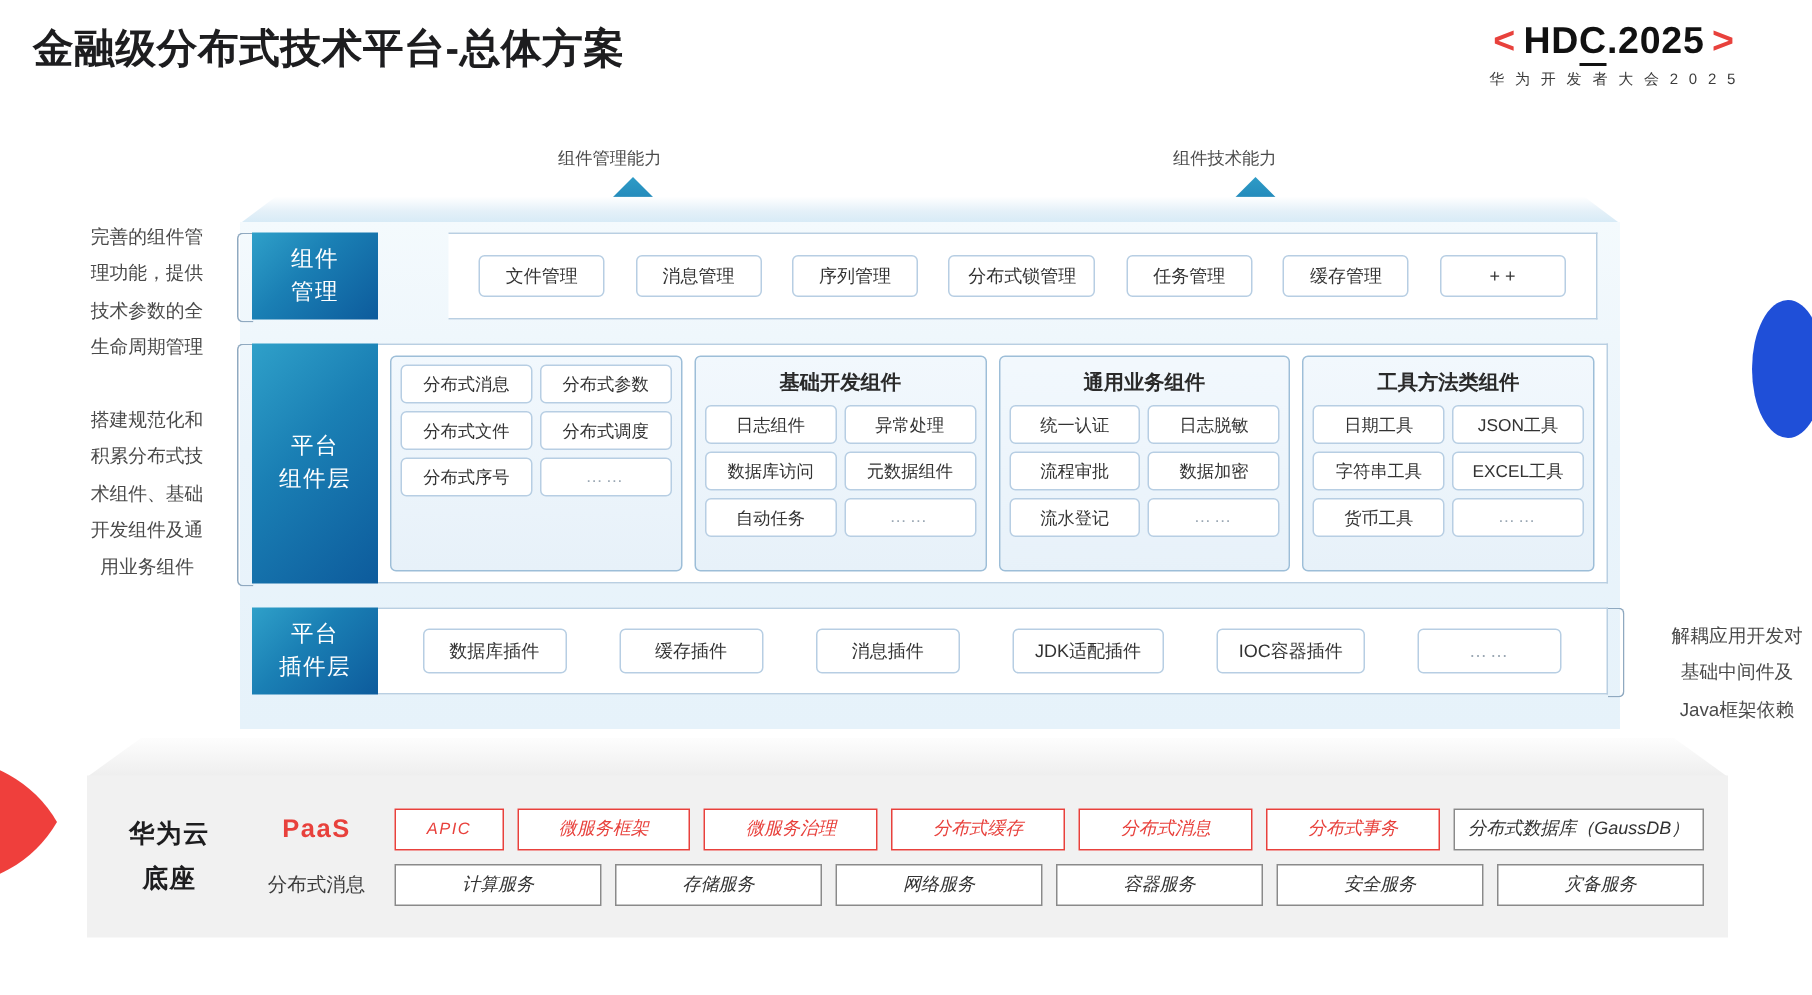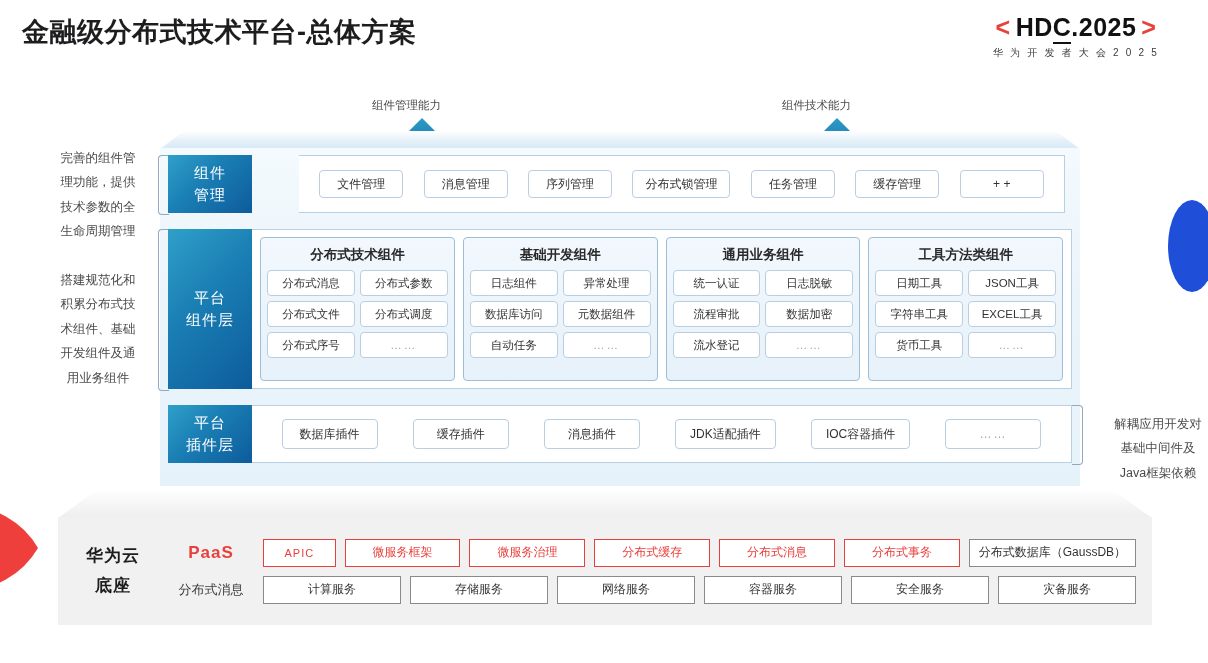--- a/index.html
+++ b/index.html
@@ -132,21 +132,21 @@
   }
   .paas-col{flex:1 1 auto;display:flex;flex-direction:column;gap:9px;padding-right:16px;}
   .paas-line{display:flex;align-items:center;gap:9px;}
   .line-tag{
     width:86px;flex:0 0 86px;text-align:center;white-space:nowrap;
   }
   .line-tag.paas{color:#e8413c;font-size:17px;font-weight:bold;letter-spacing:1px;}
   .line-tag.basic{color:#3c3c3c;font-size:13px;}
   .pbox{
     flex:1 1 0;height:28px;display:flex;align-items:center;justify-content:center;
-    font-size:12px;background:#ffffff;box-sizing:border-box;white-space:nowrap;
+    font-size:12px;background:#ffffff;box-sizing:border-box;white-space:nowrap;font-style:italic;
   }
   .pbox.red{border:1px solid #e8413c;color:#e8413c;}
   .pbox.red.sm{font-size:11px;letter-spacing:1px;}
   .pbox.grey{border:1px solid #8a8a8a;color:#333;}
   .pbox.gdb{flex:1.45 1 0;}
   .pbox.apic{flex:.62 1 0;}
 
   
   .red-tri{position:absolute;left:-38px;top:506px;width:76px;height:84px;}
   .blue-arc{position:absolute;left:1168px;top:200px;width:48px;height:92px;
@@ -226,21 +226,20 @@
   </div>
 
   <div class="row row2">
     <div class="sidelabel">
       <span>平台</span>
       <span>组件层</span>
     </div>
     <div class="rowbody">
 
       <div class="grp">
-        <div class="grp-h">分布式技术组件</div>
         <div class="grp-grid">
           <div class="cell">分布式消息</div>
           <div class="cell">分布式参数</div>
           <div class="cell">分布式文件</div>
           <div class="cell">分布式调度</div>
           <div class="cell">分布式序号</div>
           <div class="cell dots">……</div>
         </div>
       </div>
 

